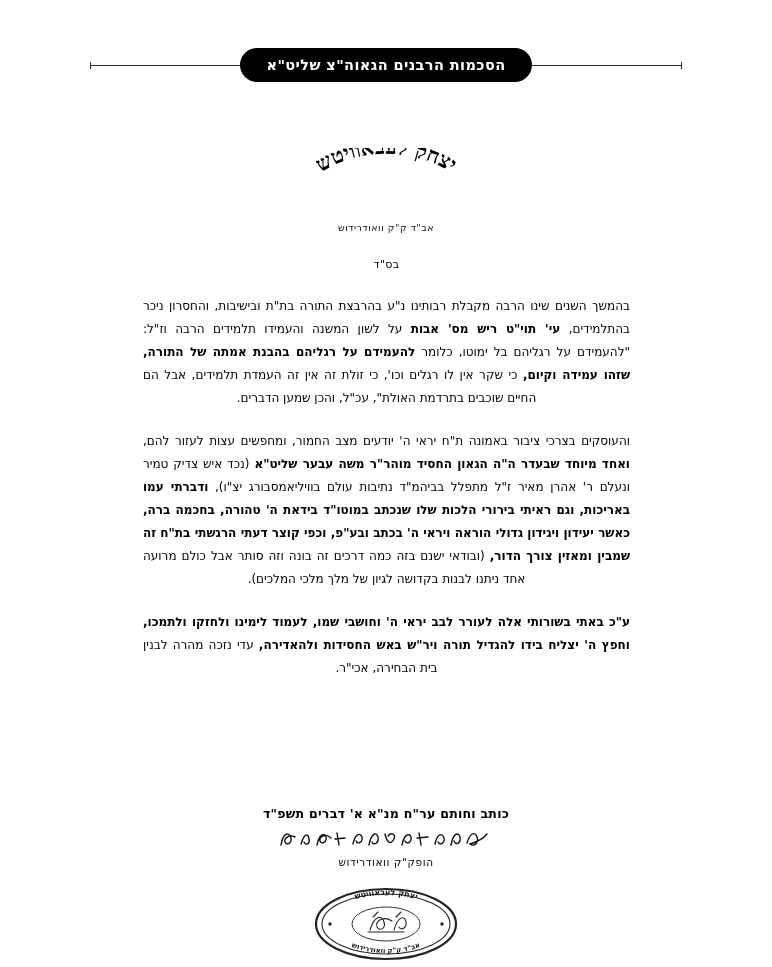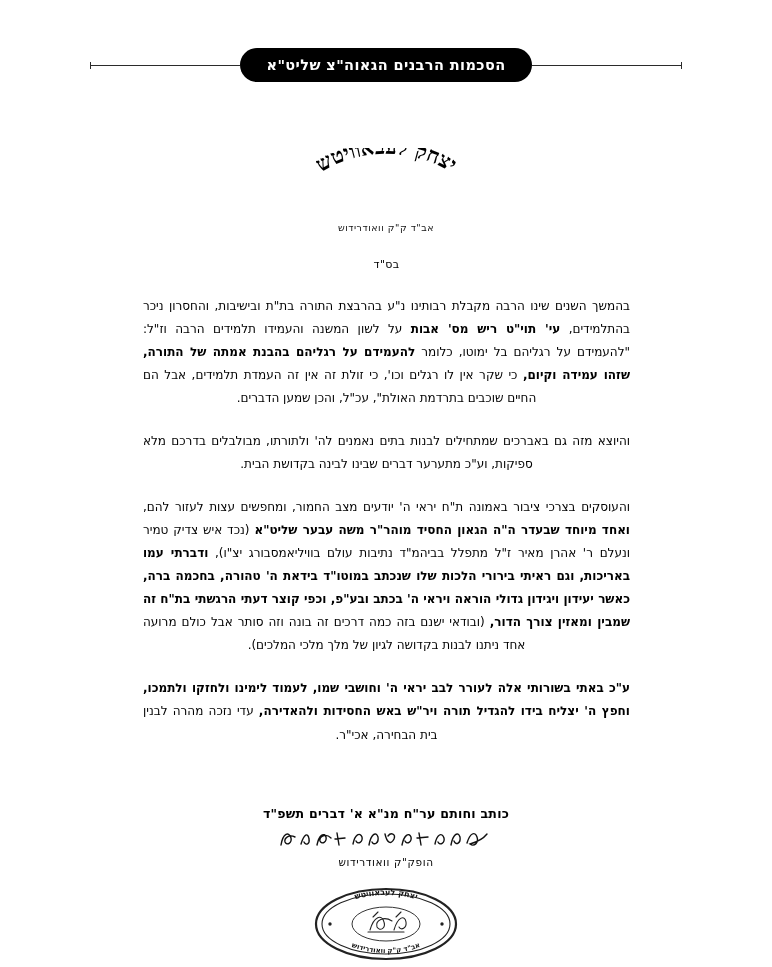--- a/index.html
+++ b/index.html
@@ -160,21 +160,20 @@
       </text>
     </svg>
   </div>
   <div class="letterhead-sub">אב"ד ק"ק וואודרידוש</div>
 </div>
 
 <div class="sheet">
   <div class="bsd">בס"ד</div>
   <div id="paragraphs">
       <p class="para"><span>בהמשך השנים שינו הרבה מקבלת רבותינו נ"ע בהרבצת התורה בת"ת ובישיבות, והחסרון ניכר בהתלמידים, </span><b>עי' תוי"ט ריש מס' אבות</b><span> על לשון המשנה והעמידו תלמידים הרבה וז"ל: "להעמידם על רגליהם בל ימוטו, כלומר </span><b>להעמידם על רגליהם בהבנת אמתה של התורה, שזהו עמידה וקיום,</b><span> כי שקר אין לו רגלים וכו', כי זולת זה אין זה העמדת תלמידים, אבל הם החיים שוכבים בתרדמת האולת", עכ"ל, והכן שמען הדברים.</span></p>
-      <p class="para"><span>והיוצא מזה גם באברכים שמתחילים לבנות בתים נאמנים לה' ולתורתו, מבולבלים בדרכם מלא ספיקות, וע"כ מתערער דברים שבינו לבינה בקדושת הבית.</span></p>
       <p class="para"><span>והעוסקים בצרכי ציבור באמונה ת"ח יראי ה' יודעים מצב החמור, ומחפשים עצות לעזור להם, </span><b>ואחד מיוחד שבעדר ה"ה הגאון החסיד מוהר"ר משה עבער שליט"א</b><span> (נכד איש צדיק טמיר ונעלם ר' אהרן מאיר ז"ל מתפלל בביהמ"ד נתיבות עולם בוויליאמסבורג יצ"ו), </span><b>ודברתי עמו באריכות, וגם ראיתי בירורי הלכות שלו שנכתב במוטו"ד בידאת ה' טהורה, בחכמה ברה, כאשר יעידון ויגידון גדולי הוראה ויראי ה' בכתב ובע"פ, וכפי קוצר דעתי הרגשתי בת"ח זה שמבין ומאזין צורך הדור,</b><span> (ובודאי ישנם בזה כמה דרכים זה בונה וזה סותר אבל כולם מרועה אחד ניתנו לבנות בקדושה לגיון של מלך מלכי המלכים).</span></p>
       <p class="para allbold"><span>ע"כ באתי בשורותי אלה לעורר לבב יראי ה' וחושבי שמו, לעמוד לימינו ולחזקו ולתמכו, וחפץ ה' יצליח בידו להגדיל תורה ויר"ש באש החסידות ולהאדירה,</span><span class="reg"> עדי נזכה מהרה לבנין בית הבחירה, אכי"ר.</span></p>
     </div>
 </div>
 
 <div class="signoff">
   <div class="signoff-line">כותב וחותם ער"ח מנ"א א' דברים תשפ"ד</div>
   <div class="handwriting">
     <svg width="230" height="28" viewBox="0 0 230 28">
       <g fill="none" stroke="#111" stroke-width="1.4" stroke-linecap="round">

